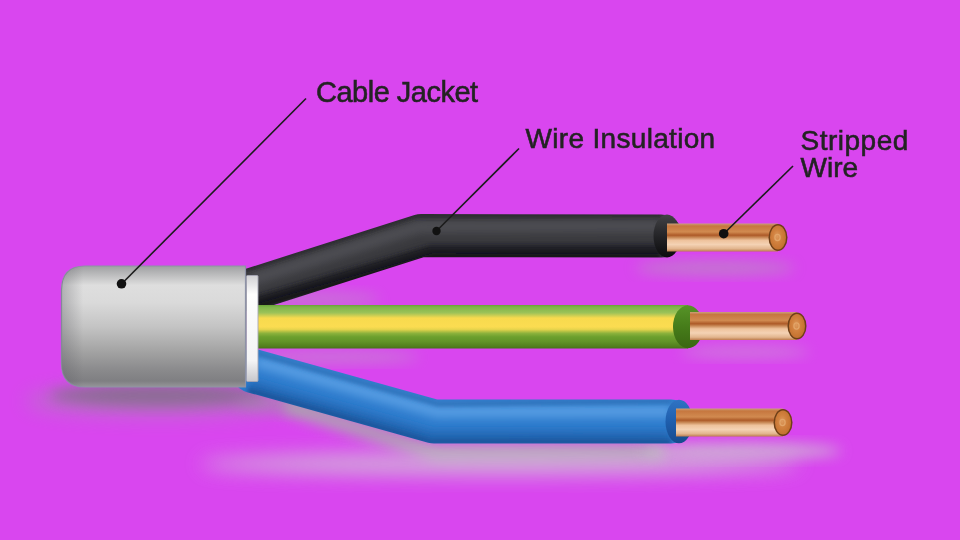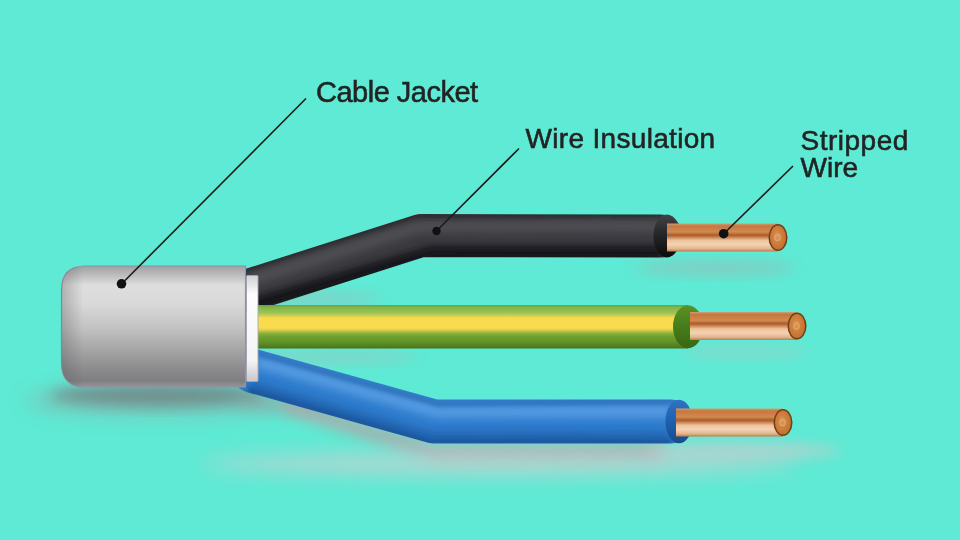--- a/index.html
+++ b/index.html
@@ -1,16 +1,16 @@
 <!DOCTYPE html>
 <html><head>
 <meta charset="utf-8">
 <style>
 html,body{margin:0;padding:0;background:#ffffff;}
-#c{position:relative;width:960px;height:540px;overflow:hidden;background:#5eead4;}
+#c{position:relative;width:960px;height:540px;overflow:hidden;background:#d946ef;}
 text{font-family:"Liberation Sans",sans-serif;fill:#232323;}
 </style>
 </head>
 <body>
 <div id="c">
 <svg width="960" height="540" viewBox="0 0 960 540">
 <defs>
   <linearGradient id="gJacket" x1="0" y1="266" x2="0" y2="387" gradientUnits="userSpaceOnUse">
     <stop offset="0" stop-color="#9fa0a2"></stop>
     <stop offset="0.16" stop-color="#dedede"></stop>

